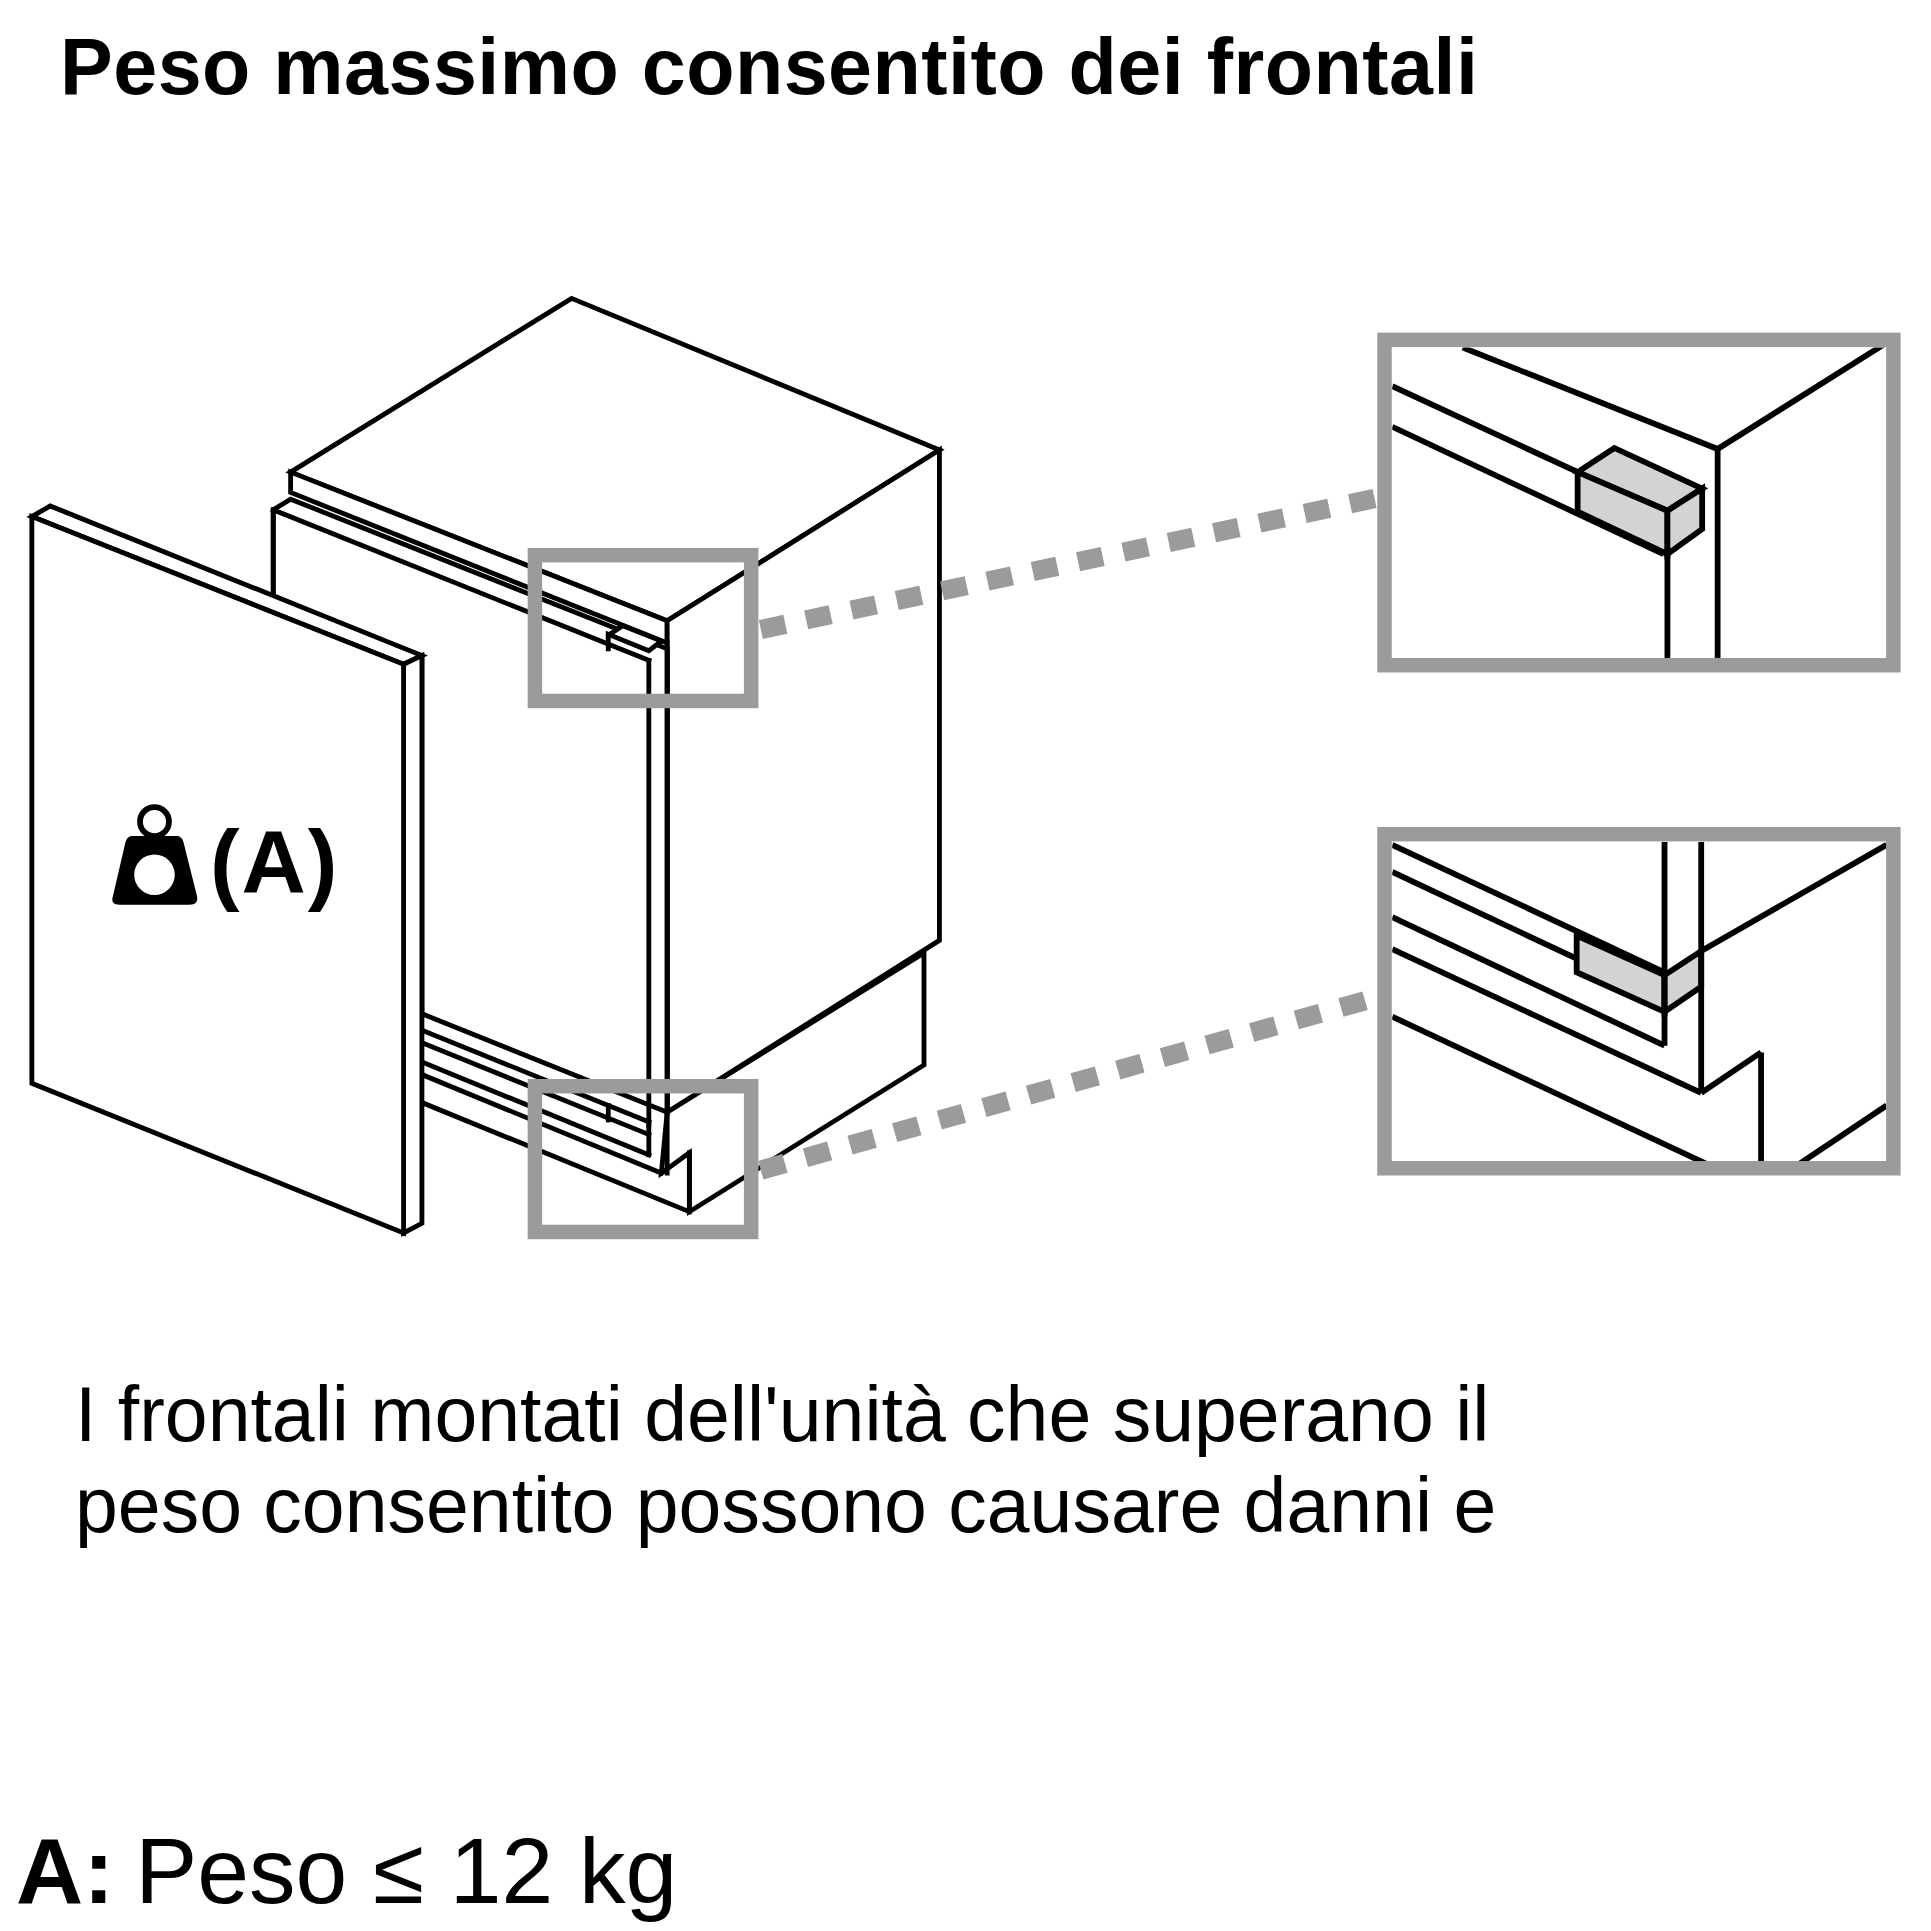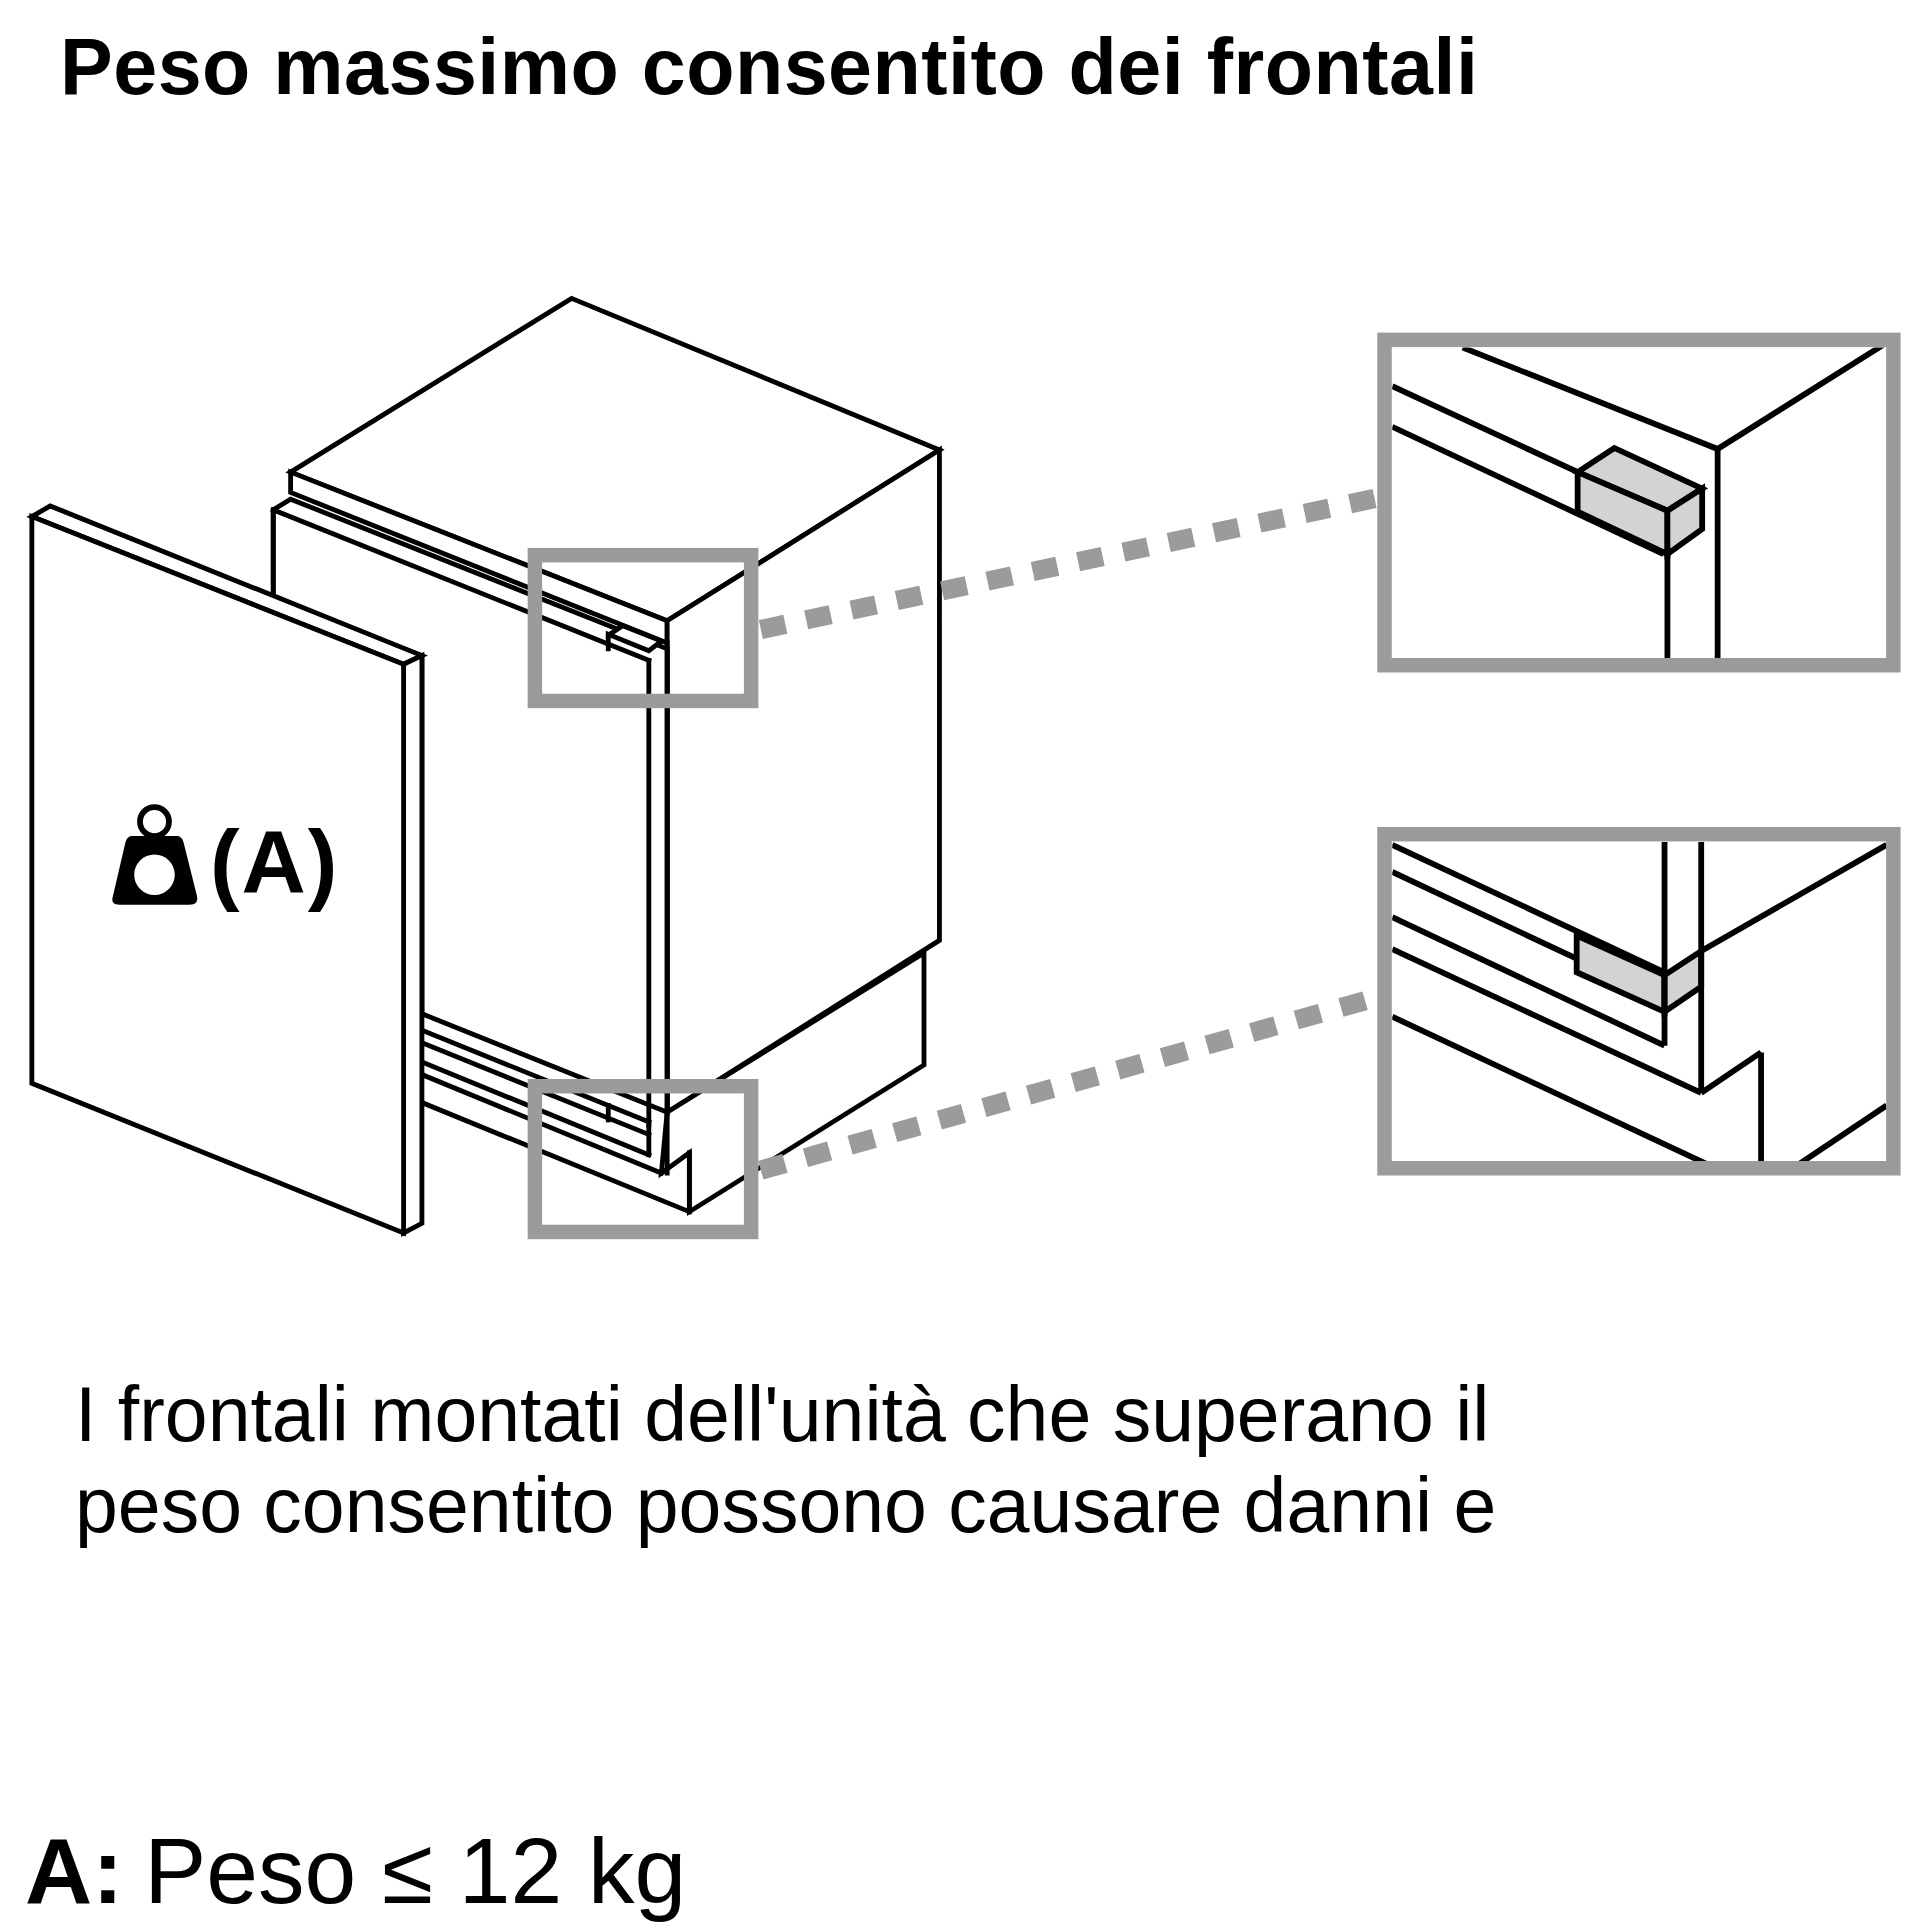--- a/index.html
+++ b/index.html
@@ -7,21 +7,21 @@
            font-family: "Liberation Sans", sans-serif; color: #000; }
     .title { position: absolute; left: 24px; top: 21px; width: 1834px;
              font-weight: bold; font-size: 79px; line-height: 91px; letter-spacing: 0.5px; margin-left: 36px; }
     .title span { display: block; }
     .diagram { position: absolute; left: 0; top: 0; width: 1931px; height: 1931px; }
     .weight-label { position: absolute; left: 210px; top: 809px; font-weight: bold;
                     font-size: 89px; line-height: 106px; letter-spacing: 1.9px; }
     .body-text { position: absolute; left: 27px; top: 1369px; width: 1892px;
                  font-size: 77px; line-height: 91px; }
     .body-text span { display: block; white-space: nowrap; margin-left: 48px; }
-    .legend { position: absolute; left: 25px; top: 1813px; font-size: 93px; line-height: 116px;
+    .legend { position: absolute; left: 16px; top: 1813px; font-size: 93px; line-height: 116px;
               white-space: nowrap; }
     .legend .key { font-weight: bold; margin-right: 21px; }
   </style>
 </head>
 <body>
 
 <div class="title">
   <span>Peso massimo consentito dei frontali</span>
 </div>
 

